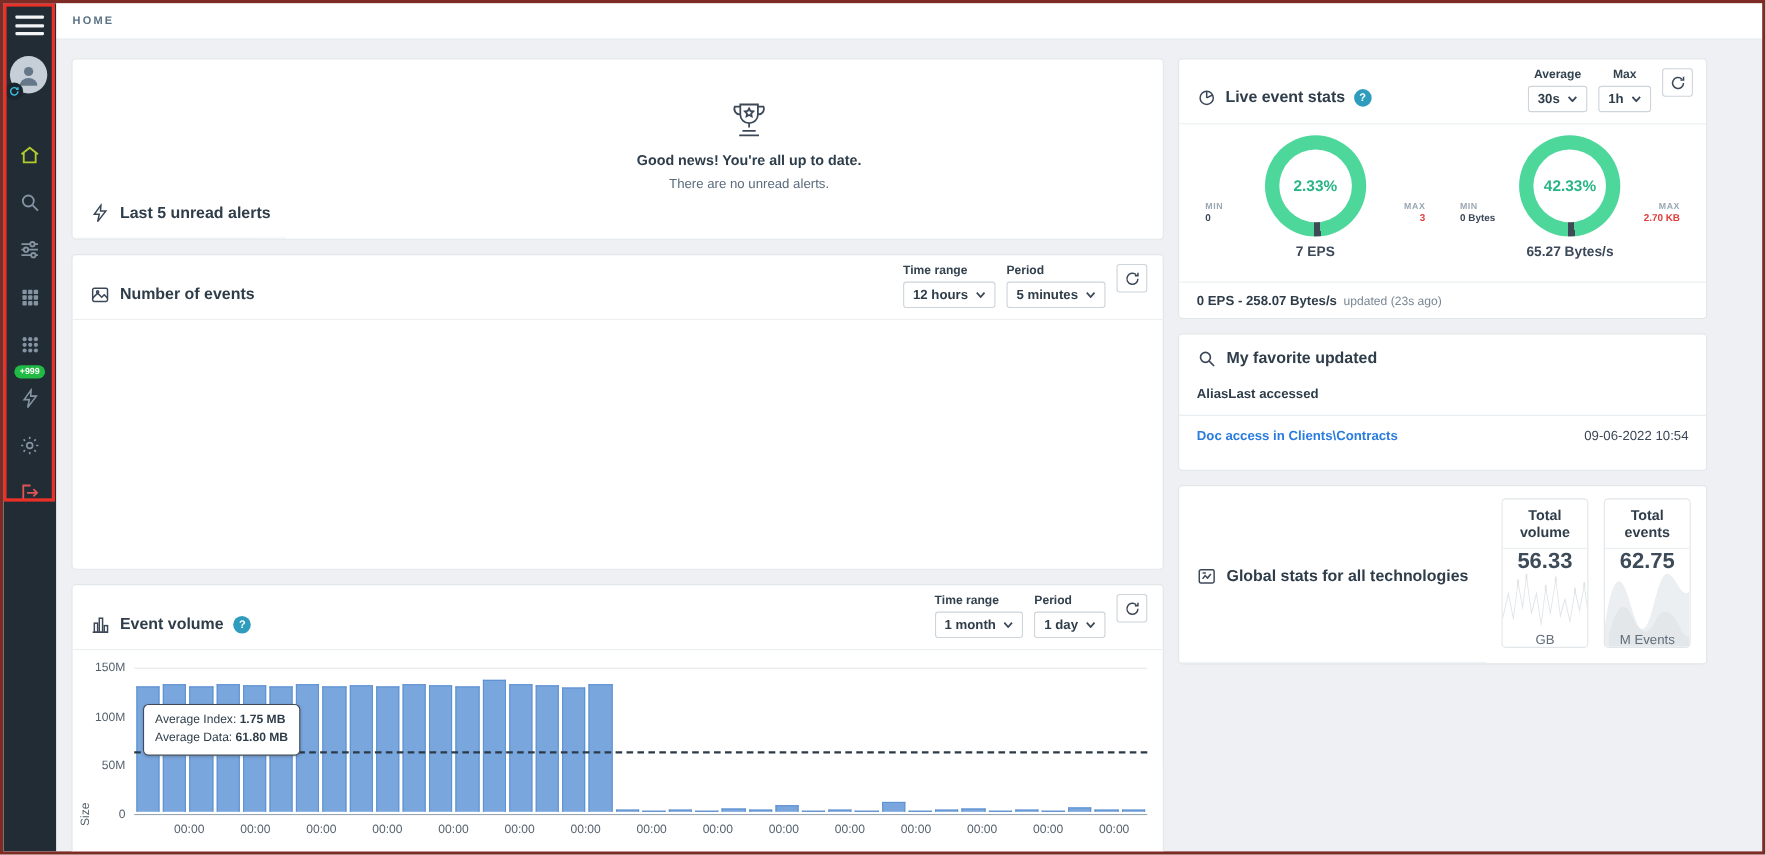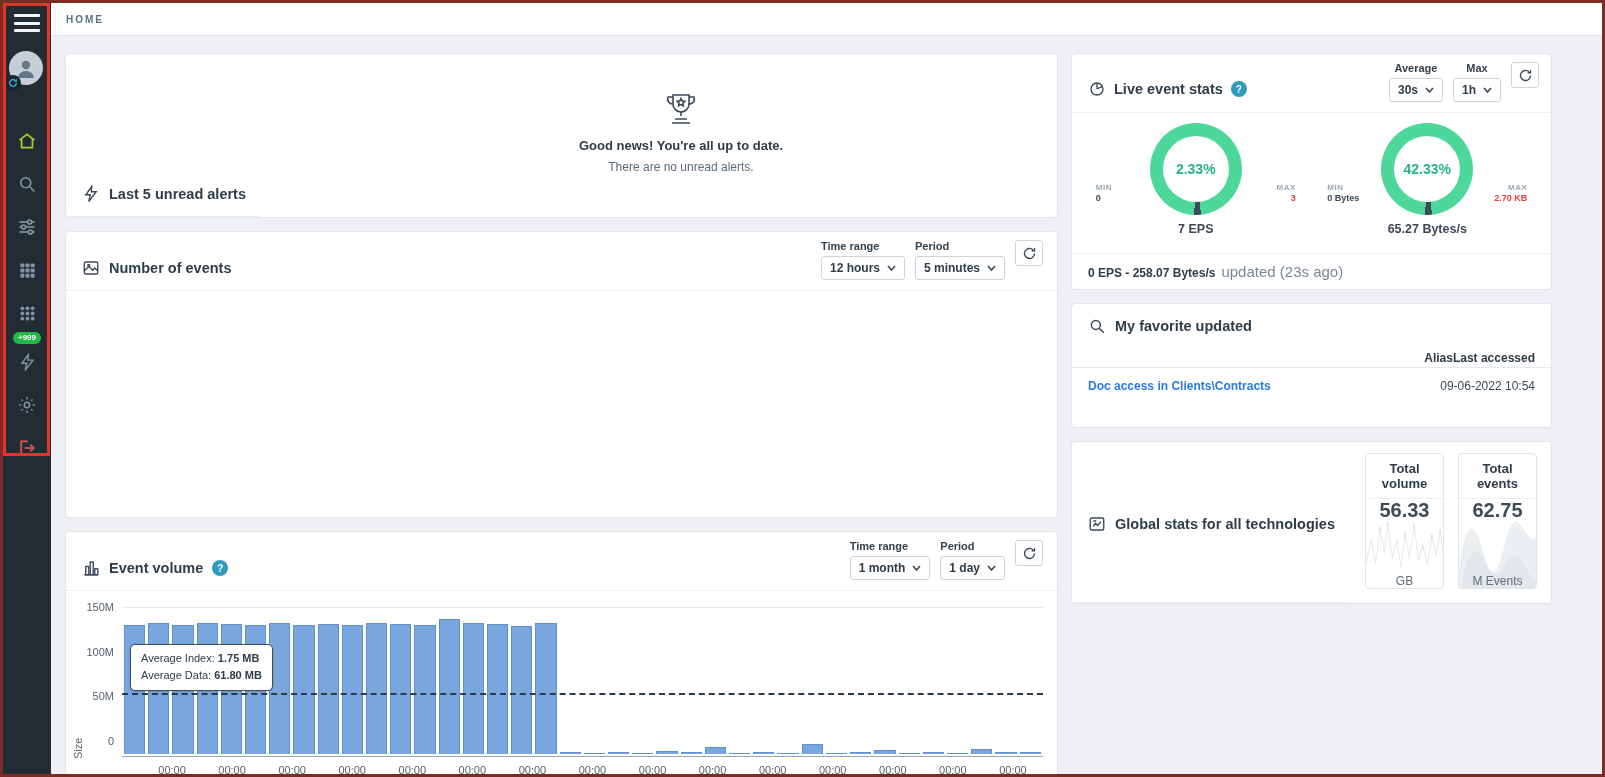--- a/index.html
+++ b/index.html
@@ -53,21 +53,21 @@
   
   .events-card { height: 287px; }
 
   
   .volume-card { height: 400px; }
   .chart-wrap { display: flex; padding: 16px 14px 4px 6px; }
   .ylabel { writing-mode: vertical-rl; transform: rotate(180deg); font-size: 11px; color: #55616d; align-self: center; height: 134px; display: flex; align-items: center; }
   .y-axis { position: relative; width: 38px; height: 134px; flex: none; }
   .y-axis span { position: absolute; right: 8px; transform: translateY(-50%); font-size: 11px; color: #55616d; }
   .plot-col { flex: 1; min-width: 0; }
-  .plot { position: relative; height: 150px; border-bottom: 1px solid #9aa5af; border-top: 1px solid #e6e9ec; display: flex; align-items: flex-end; gap: 3px; padding: 2px 2px; }
+  .plot { position: relative; height: 134px; border-bottom: 1px solid #9aa5af; border-top: 1px solid #e6e9ec; display: flex; align-items: flex-end; gap: 3px; padding: 2px 2px; }
   .bar { flex: 1; background: #7aa6de; border: 1px solid #5e92d2; border-bottom: none; }
   .avg-line { position: absolute; left: 0; right: 0; border-top: 2px dashed #2b3a46; z-index: 2; }
   .chart-tooltip { position: absolute; left: 8px; top: 24%; background: #fff; border: 1px solid #3f4c58; border-radius: 5px; padding: 5px 10px; font-size: 11px; color: #2e3d49; line-height: 1.6; z-index: 3; box-shadow: 0 1px 3px rgba(0,0,0,0.18); white-space: nowrap; }
   .x-axis { display: flex; padding: 7px 0 0 20px; }
   .x-axis span { flex: 1; text-align: center; font-size: 11px; color: #55616d; }
 
   
   .live-card { height: 237px; display: flex; flex-direction: column; }
   .live-head { display: flex; justify-content: space-between; padding: 8px 12px 10px 16px; border-bottom: 1px solid #eceff1; }
   .live-title { display: flex; align-items: center; gap: 8px; margin-top: 14px; color: #3c4858; }
@@ -79,26 +79,26 @@
   .mm-label { font-size: 8px; font-weight: bold; letter-spacing: 0.5px; color: #9aa7b2; }
   .mm-value { font-size: 9px; font-weight: bold; }
   .mm-value.dark { color: #3c4858; }
   .mm-value.red { color: #e23c3c; }
   .donut { width: 92px; height: 92px; border-radius: 50%; position: relative; display: flex; align-items: center; justify-content: center; flex: none; }
   .donut::after { content: ""; position: absolute; inset: 13px; border-radius: 50%; background: #fff; }
   .donut-pct { position: relative; z-index: 1; color: #27b584; font-weight: bold; font-size: 14px; }
   .donut-caption { margin-top: 7px; font-size: 12.5px; font-weight: 600; color: #3c4858; text-align: center; }
   .live-foot { border-top: 1px solid #eceff1; padding: 9px 16px; font-size: 12px; }
   .live-foot strong { color: #2e3d49; font-weight: bold; }
-  .live-foot .updated { color: #7a8794; font-size: 15px; margin-left: 6px; }
+  .live-foot .updated { color: #7a8794; font-size: 11px; margin-left: 6px; }
 
   
   .fav-card { height: 125px; }
   .fav-head { display: flex; align-items: center; gap: 9px; padding: 13px 16px 8px; color: #3c4858; }
-  .fav-cols { display: flex; justify-content: flex-end; padding: 8px 16px 2px; border-bottom: 1px solid #e6eaed; font-size: 12px; font-weight: bold; color: #2e3d49; }
+  .fav-cols { display: flex; justify-content: flex-start; padding: 8px 16px 12px; border-bottom: 1px solid #e6eaed; font-size: 12px; font-weight: bold; color: #2e3d49; }
   .fav-row { display: flex; justify-content: space-between; padding: 11px 16px; }
   .fav-link { color: #2a7cdf; font-size: 12px; font-weight: bold; cursor: pointer; }
   .fav-date { color: #3c4858; font-size: 12px; }
 
   
   .global-card { height: 163px; display: flex; flex-direction: row; }
   .global-head { display: flex; align-items: center; gap: 9px; padding: 13px 16px 10px; border-bottom: 1px solid #eceff1; color: #3c4858; }
   .tiles { flex: 1; display: flex; gap: 14px; padding: 11px 14px 14px; }
   .tile { flex: 1; border: 1px solid #e2e6e9; border-radius: 4px; display: flex; flex-direction: column; overflow: hidden; }
   .tile-head { text-align: center; font-size: 13px; font-weight: bold; color: #2e3d49; padding: 7px; border-bottom: 1px solid #eceff1; }

